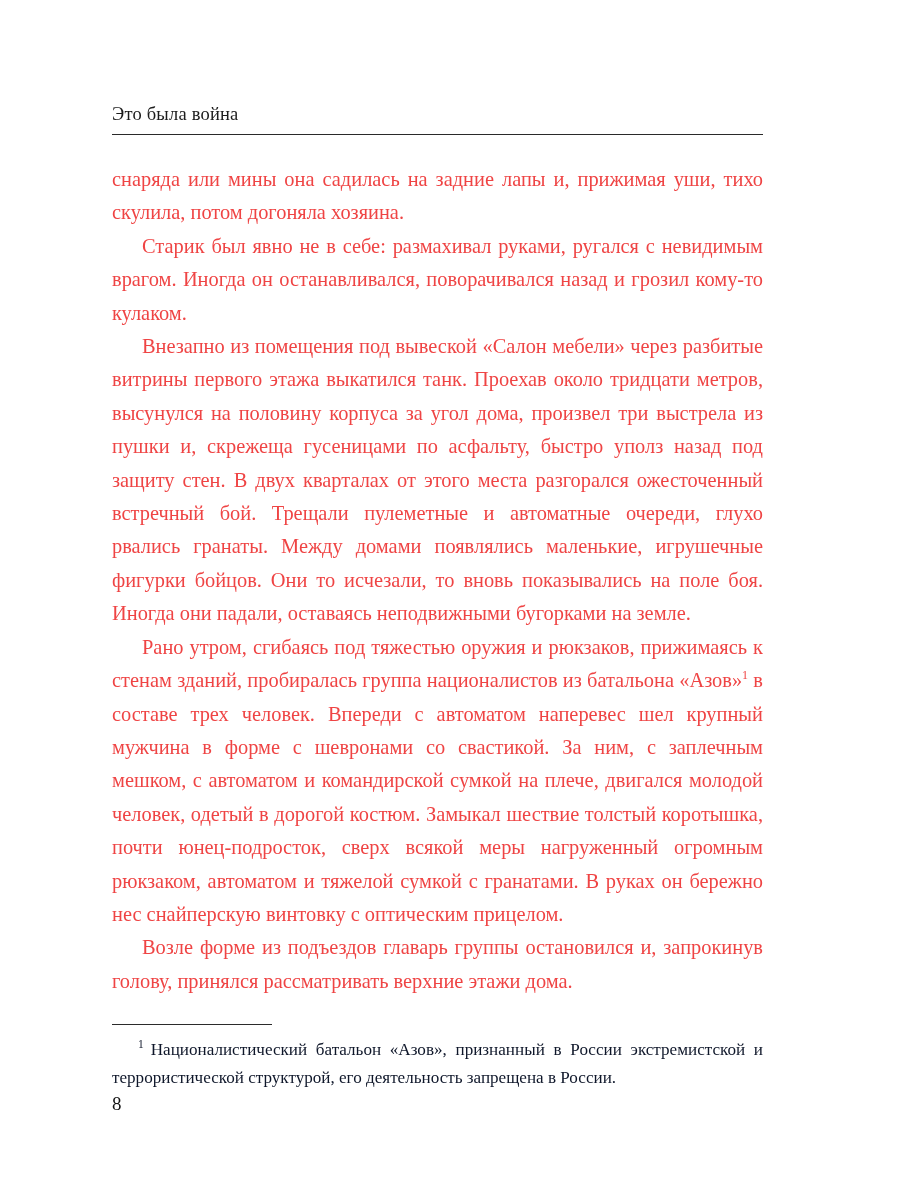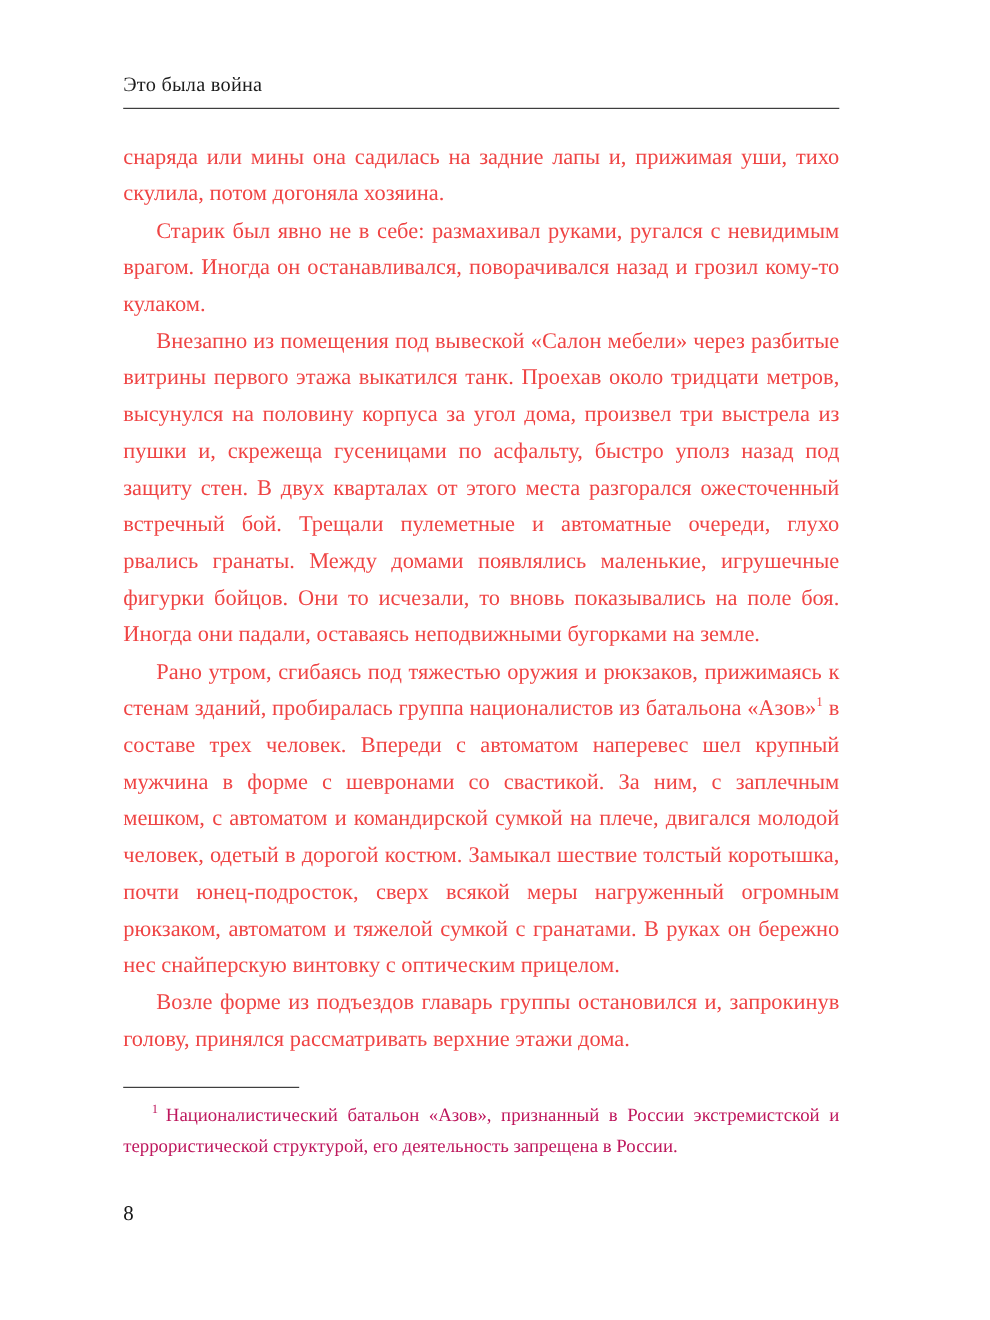--- a/index.html
+++ b/index.html
@@ -14,21 +14,21 @@
     color: #1a1a1a;
     position: relative;
     overflow: hidden;
   }
   .page {
     position: absolute;
     left: 0; top: 0;
     width: 900px;
     height: 1200px;
     box-sizing: border-box;
-    padding: 68px 137px 0 112px;
+    padding: 104px 137px 0 112px;
   }
   .running-head {
     font-size: 18.5px;
     letter-spacing: 0.2px;
     color: #1c1c1c;
     padding-bottom: 9px;
     border-bottom: 1.6px solid #2a2a2a;
     width: 651px;
   }
   .body-text {
@@ -59,21 +59,21 @@
   .footnote-rule {
     width: 160px;
     height: 0;
     border-top: 1.4px solid #2b2b2b;
     margin-bottom: 11px;
   }
   .footnote-text {
     font-size: 17.1px;
     line-height: 27.5px;
     text-align: justify;
-    color: #be185d;
+    color: #0f172a;
   }
   .footnote-text .fn-marker {
     font-size: 11.5px;
     vertical-align: super;
     line-height: 0;
     margin-right: 7px;
     margin-left: 26px;
   }
   .folio {
     position: absolute;

